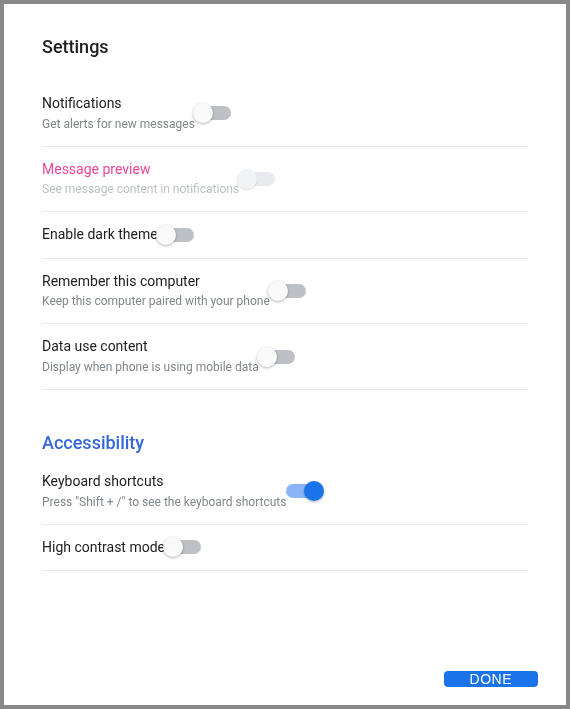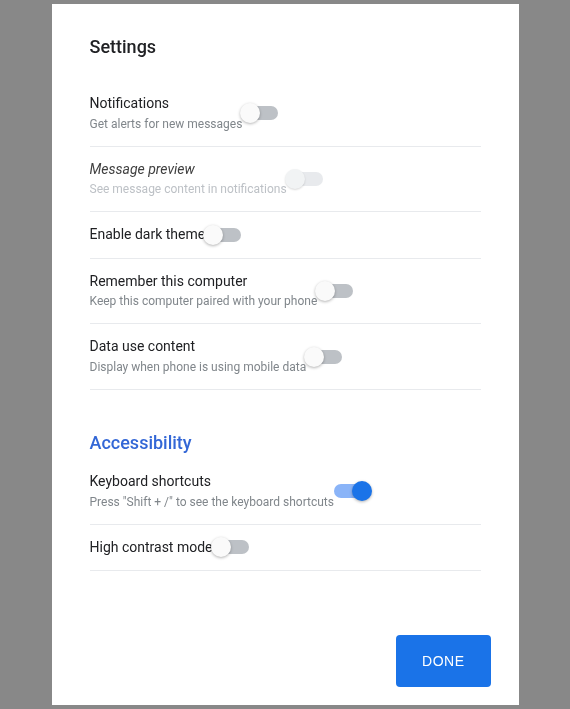--- a/index.html
+++ b/index.html
@@ -7,21 +7,21 @@
       font-family: 'Roboto', 'Segoe UI', Arial, sans-serif;
       background: #888;
       width: 570px;
       height: 709px;
       display: flex;
       align-items: center;
       justify-content: center;
     }
     .dialog {
       background: #fff;
-      width: 467px;
+      width: 562px;
       height: 701px;
       padding: 32px 28px 18px 28px;
       display: flex;
       flex-direction: column;
     }
     .dialog-title {
       font-size: 18px;
       font-weight: 500;
       color: #202124;
       margin-left: 10px;
@@ -46,22 +46,21 @@
       color: #202124;
       line-height: 1.4;
     }
     .setting-desc {
       font-size: 12px;
       color: #80868b;
       line-height: 1.5;
       margin-top: 1px;
     }
     .setting-row.disabled .setting-label {
-      color: #404040;
-      font-style: italic;
+      color: #ec4899;
     }
     .setting-row.disabled .setting-desc {
       color: #bdc1c6;
     }
     .section-header {
       font-size: 18px;
       font-weight: 500;
       color: #3367d6;
       margin-top: 42px;
       margin-bottom: 6px;
@@ -111,21 +110,21 @@
       justify-content: flex-end;
       padding: 8px 0 0 0;
     }
     .done-btn {
       background: #1a73e8;
       color: #fff;
       border: none;
       font-size: 14px;
       font-weight: 500;
       letter-spacing: 0.5px;
-      padding: 18px 26px;
+      padding: 0 26px;
       border-radius: 4px;
       cursor: pointer;
     }
   </style>
 </head>
 <body>
 
 <div class="dialog">
   <div class="dialog-title">Settings</div>
 

